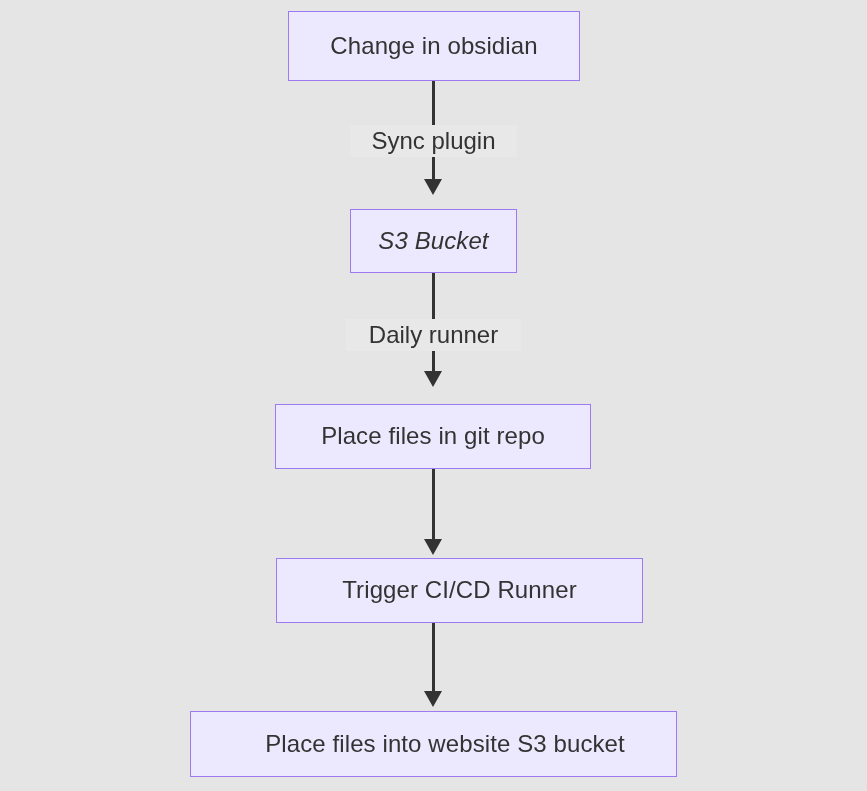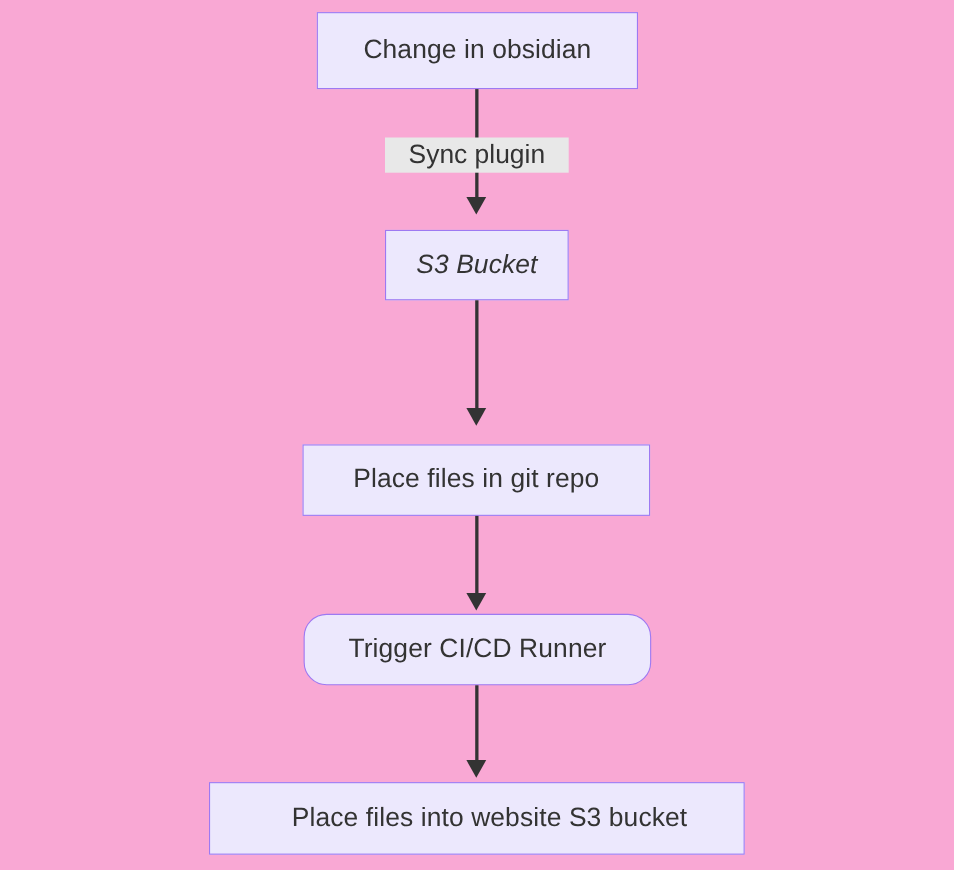--- a/index.html
+++ b/index.html
@@ -7,21 +7,21 @@
     padding: 0;
     background: #ffffff;
   }
   body {
     font-family: "Liberation Sans", "DejaVu Sans", sans-serif;
   }
   #diagram-canvas {
     position: relative;
     width: 867px;
     height: 791px;
-    background: #f9a8d4;
+    background: #e5e5e5;
     overflow: hidden;
   }
 
   
   .node {
     position: absolute;
     box-sizing: border-box;
     background: #ece8fd;
     border: 1px solid #9d79f2;
     border-radius: 0px;
@@ -33,21 +33,21 @@
     font-size: 24px;
     line-height: 1.1;
     color: #333333;
     white-space: nowrap;
     letter-spacing: 0.1px;
   }
 
   .node-1 { left: 288px; top: 11px;  width: 292px; height: 70px; }
   .node-2 { left: 350px; top: 209px; width: 167px; height: 64px; font-style: italic; }
   .node-3 { left: 275px; top: 404px; width: 316px; height: 65px; }
-  .node-4 { left: 276px; top: 558px; width: 316px; height: 65px; border-radius: 21px; }
+  .node-4 { left: 276px; top: 558px; width: 367px; height: 65px; }
   .node-5 { left: 190px; top: 711px; width: 487px; height: 66px; padding-left: 23px; }
 
   
   .edge {
     position: absolute;
   }
   .edge-line {
     position: absolute;
     width: 3px;
     background: #333333;
@@ -104,20 +104,21 @@
   <div class="edge-label edge-label-1">Sync plugin</div>
 
   <div class="node node-2">
     <span class="node-label">S3 Bucket</span>
   </div>
 
   <div class="edge">
     <div class="edge-line edge-2-line"></div>
     <div class="edge-arrowhead edge-2-head"></div>
   </div>
+  <div class="edge-label edge-label-2">Daily runner</div>
 
   <div class="node node-3">
     <span class="node-label">Place files in git repo</span>
   </div>
 
   <div class="edge">
     <div class="edge-line edge-3-line"></div>
     <div class="edge-arrowhead edge-3-head"></div>
   </div>
 

